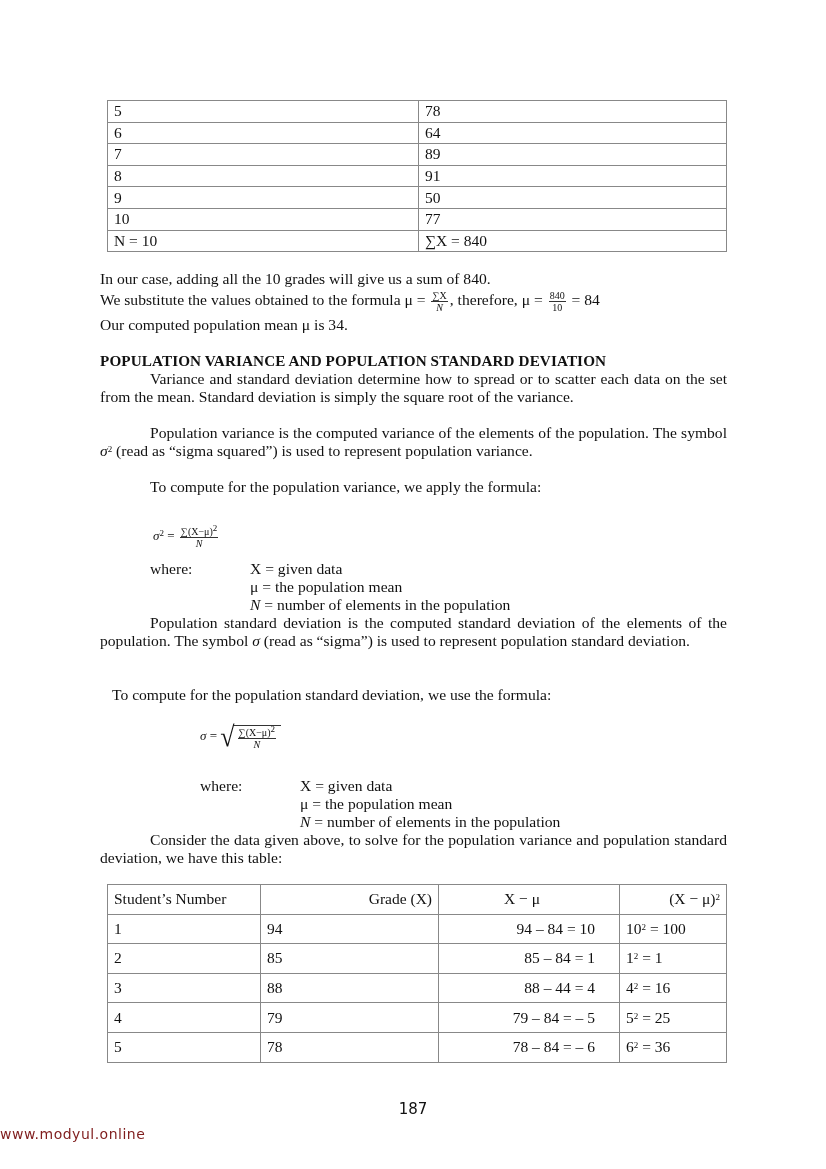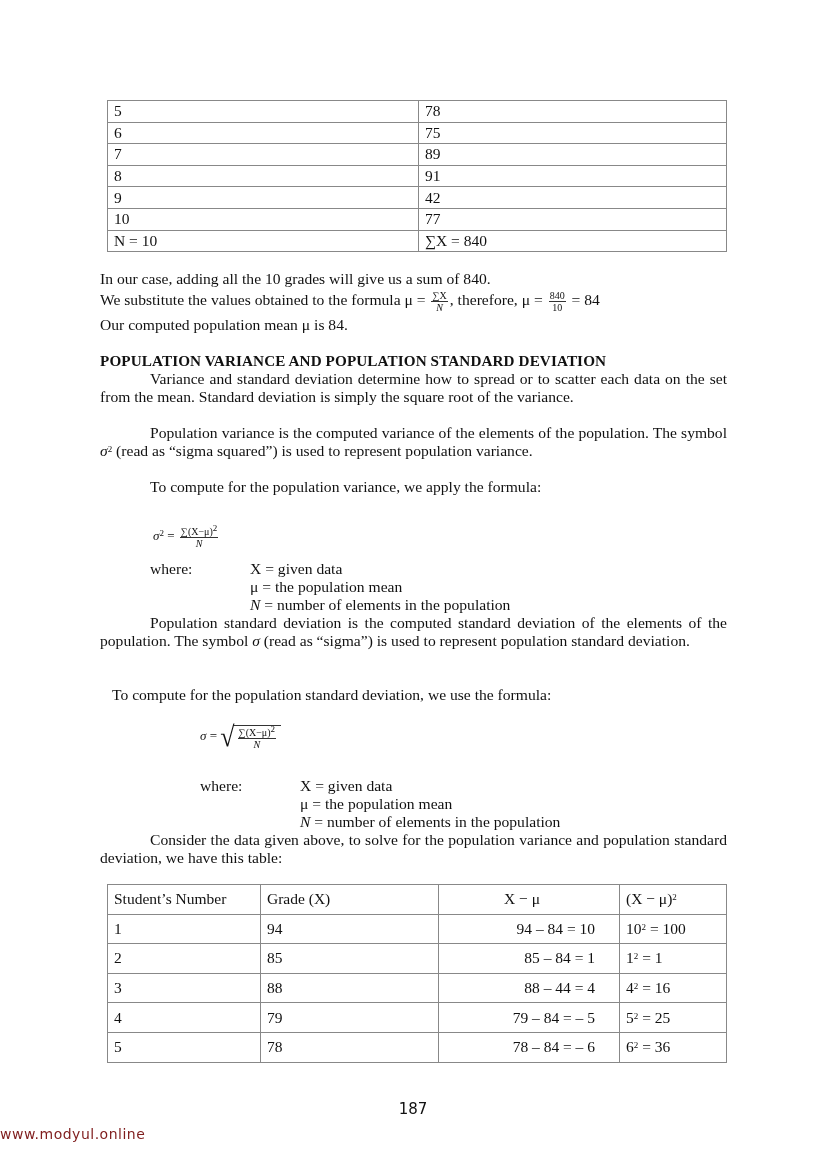--- a/index.html
+++ b/index.html
@@ -18,21 +18,21 @@
     .frac .den { display:block; font-style:italic; }
     .formula { position:absolute; font-family:"Liberation Serif", serif; font-size:13px; }
     .sqrt { display:inline-block; vertical-align:middle; border-top:1px solid #333; padding:1px 3px 0 3px; }
     .radical { display:inline-block; font-size:26px; vertical-align:middle; transform:scaleY(1.1); margin-right:-2px; }
     .where { position:absolute; font-family:"Liberation Serif", serif; font-size:15.6px; line-height:18px; }
     .where .lbl { position:absolute; left:0; top:0; }
     .where .defs { position:absolute; white-space:nowrap; }
     table.t2 { position:absolute; left:107px; top:884px; width:620px; border-collapse:collapse;
       font-family:"Liberation Serif", serif; font-size:15.5px; }
     table.t2 td, table.t2 th { border:1px solid #888; height:28.6px; padding:0 6px; font-weight:normal; vertical-align:middle; }
-    table.t2 th { text-align:left; }
+    table.t2 th { text-align:right; }
     table.t2 .col1 { width:140px; text-align:left; }
     table.t2 .col2 { width:165px; }
     table.t2 .col3 { width:150px; text-align:right; padding-right:24px; }
     table.t2 td.col2 { text-align:left; }
     table.t2 th.col3 { text-align:center; padding-right:20px; }
     .pageno { position:absolute; left:0; width:826px; top:1100px; text-align:center; font-family:"DejaVu Sans", sans-serif; font-size:15px; color:#111; }
     .watermark { position:absolute; left:0; width:826px; top:1126px; text-align:left; font-family:"DejaVu Sans", sans-serif; font-size:14px; color:#7f1d1d; letter-spacing:0.5px; }
     sup { font-size:9px; vertical-align:4px; line-height:0; }
     i { font-style:italic; }
   </style>
@@ -40,50 +40,50 @@
 <body>
 
 <table class="t1">
   <tbody>
     <tr>
         <td class="c1">5</td>
         <td>78</td>
       </tr>
     <tr>
         <td class="c1">6</td>
-        <td>75</td>
+        <td>64</td>
       </tr>
     <tr>
         <td class="c1">7</td>
         <td>89</td>
       </tr>
     <tr>
         <td class="c1">8</td>
         <td>91</td>
       </tr>
     <tr>
         <td class="c1">9</td>
-        <td>42</td>
+        <td>50</td>
       </tr>
     <tr>
         <td class="c1">10</td>
         <td>77</td>
       </tr>
     <tr>
         <td class="c1">N = 10</td>
         <td>∑X = 840</td>
       </tr>
   </tbody>
 </table>
 
 <div class="line" style="top:270px;">In our case, adding all the 10 grades will give us a sum of 840.</div>
 <div class="line" style="top:290px;">
   <span>We substitute the values obtained to the formula μ = </span><span class="frac"><span class="num">∑X</span><span class="den">N</span></span><span>, therefore, μ = </span><span class="frac"><span class="num">840</span><span class="den" style="font-style:normal;">10</span></span><span> = 84</span>
 </div>
-<div class="line" style="top:316px;">Our computed population mean μ is 84.</div>
+<div class="line" style="top:316px;">Our computed population mean μ is 34.</div>
 
 <div class="heading">POPULATION VARIANCE AND POPULATION STANDARD DEVIATION</div>
 
 <div class="p indent" style="top:370px;">Variance and standard deviation determine how to spread or to scatter each data on the set from the mean. Standard deviation is simply the square root of the variance.</div>
 
 <div class="p indent" style="top:424px;"><span>Population variance is the computed variance of the elements of the population. The symbol </span><i>σ</i><sup>2</sup><span> (read as “sigma squared”) is used to represent population variance.</span></div>
 
 <div class="p indent" style="top:478px;">To compute for the population variance, we apply the formula:</div>
 
 <div class="formula" style="left:153px; top:512px;margin-top:14px;">

